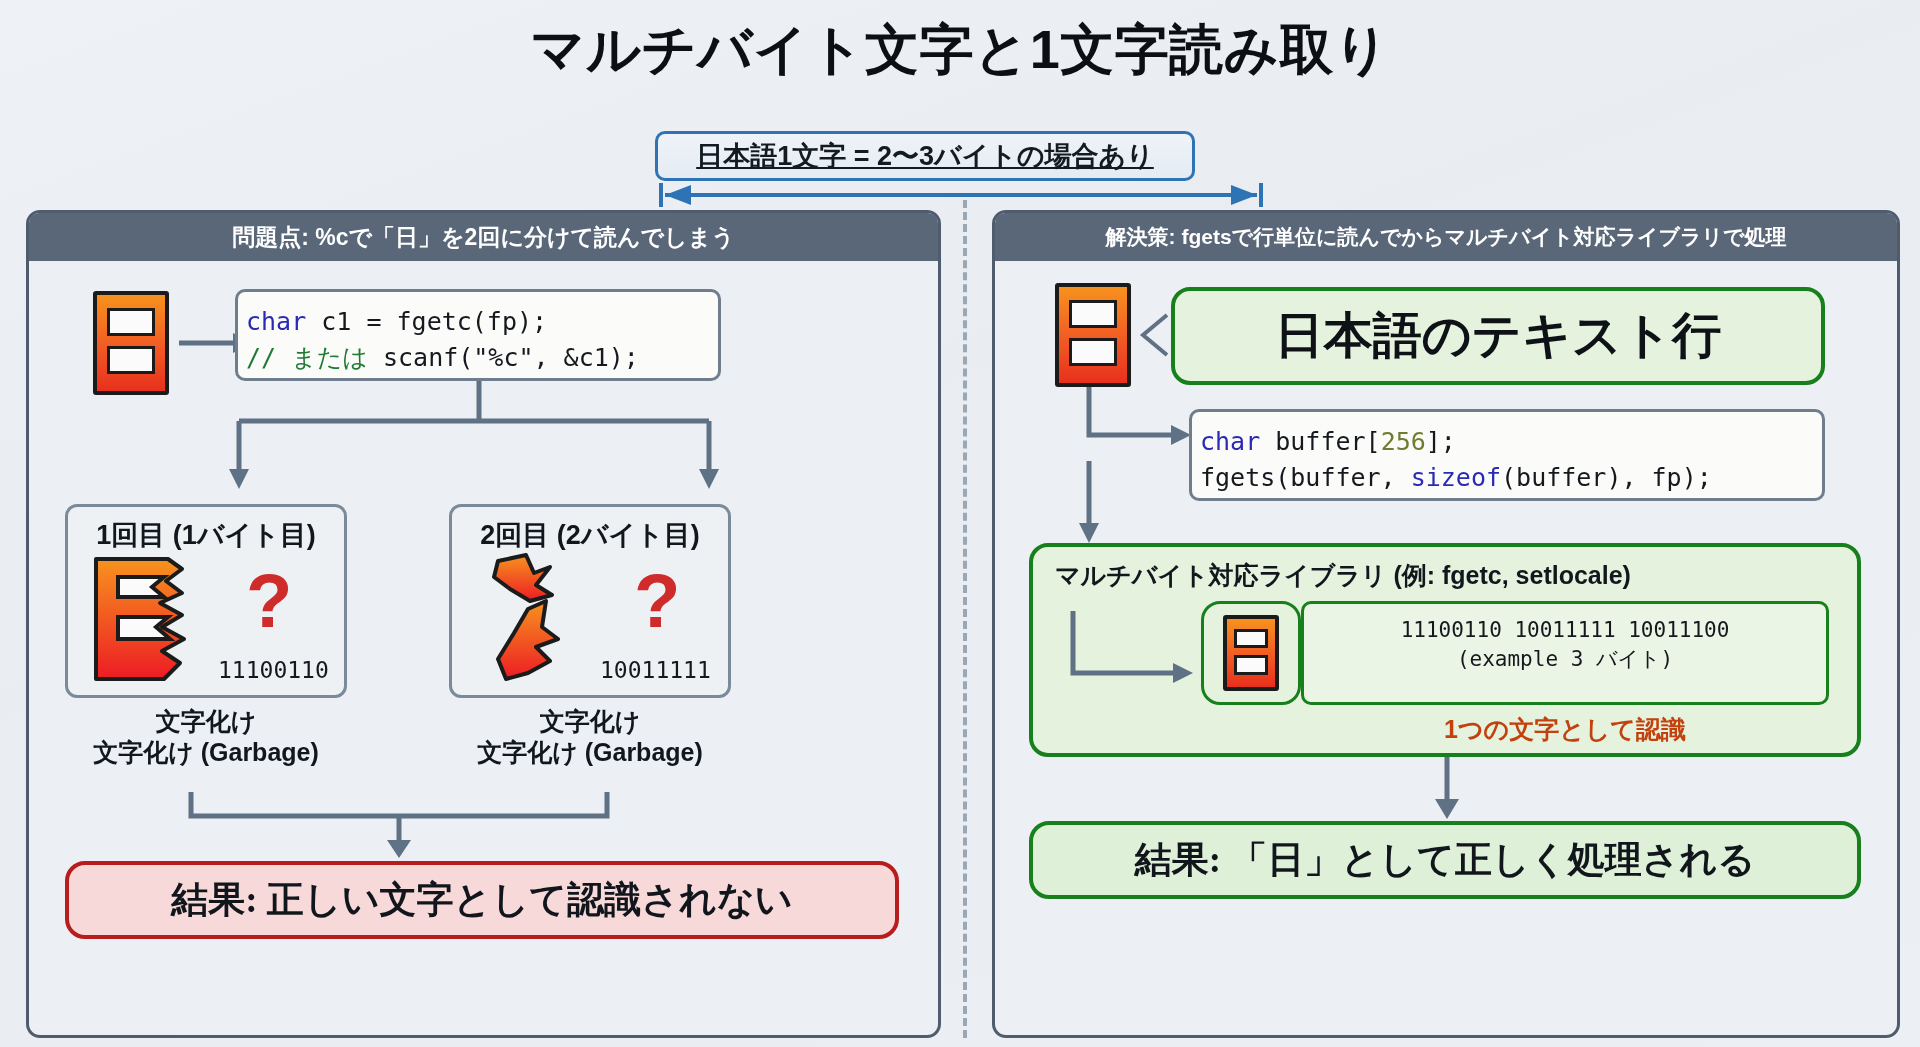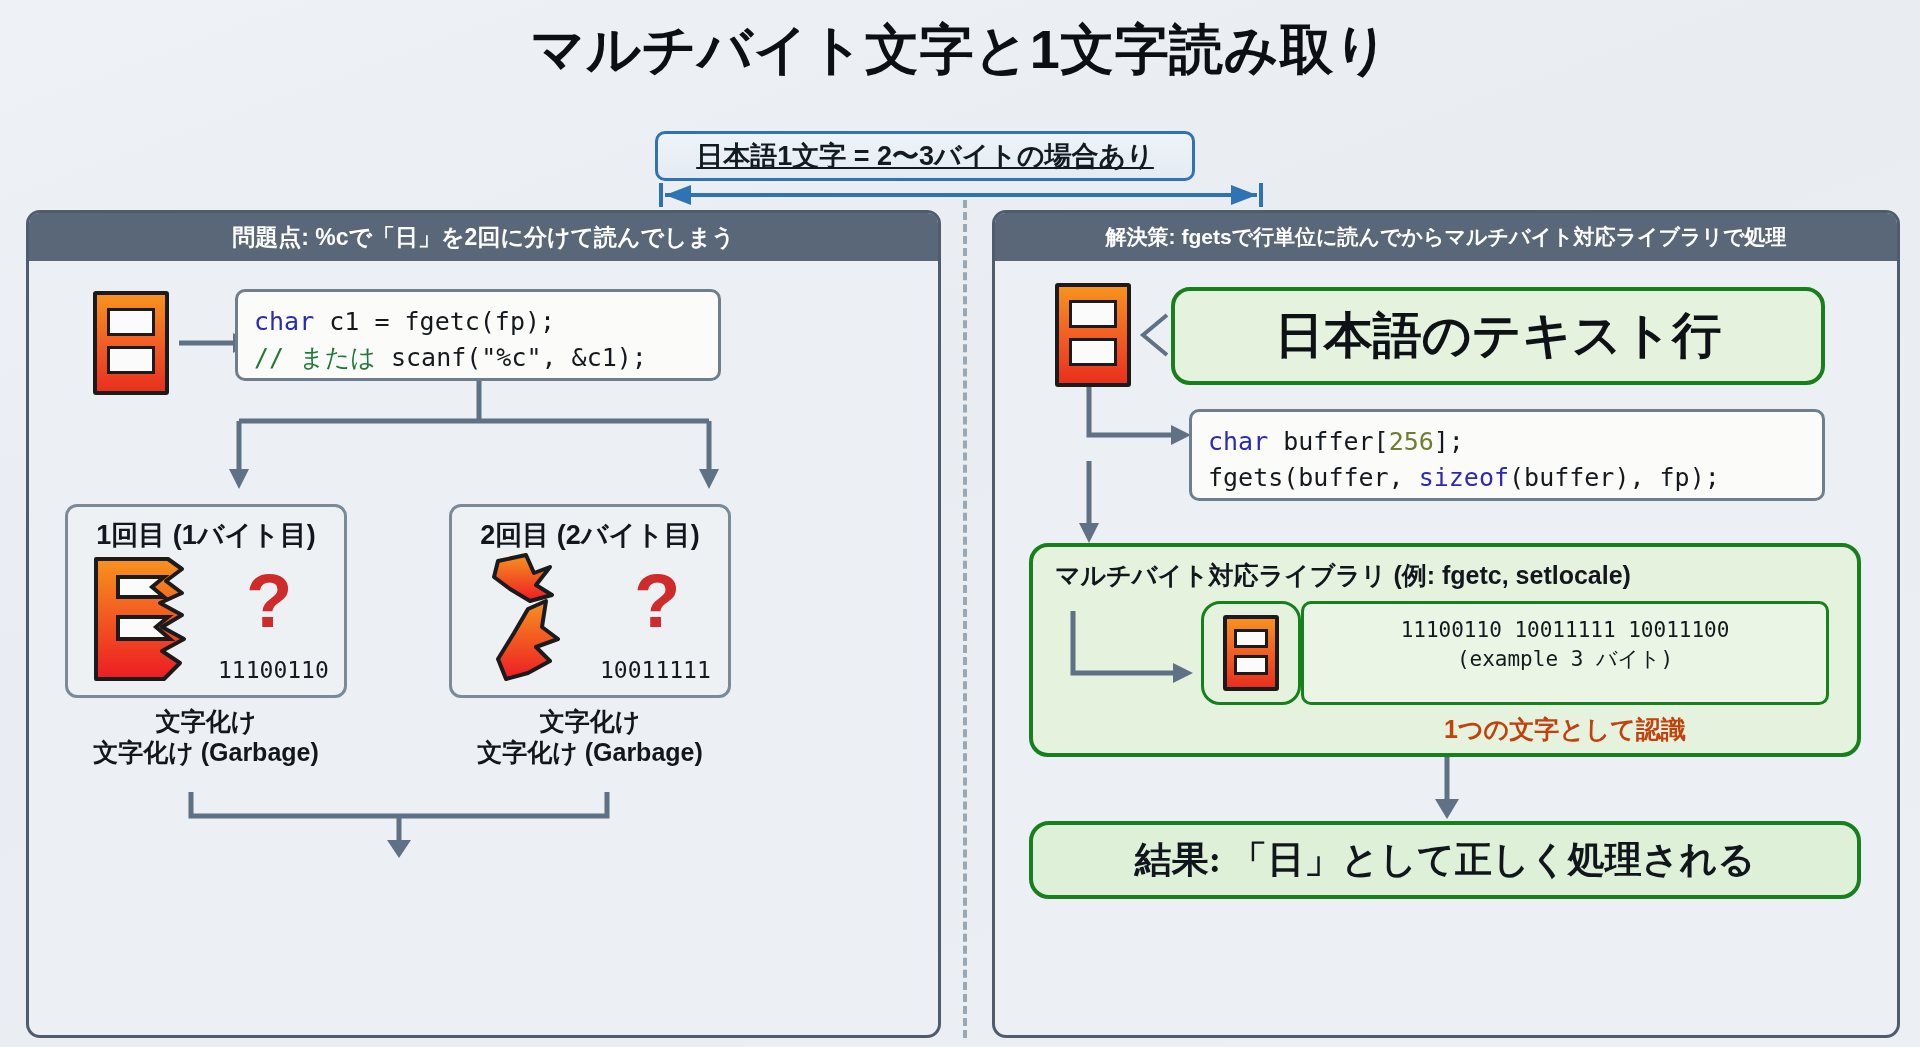--- a/index.html
+++ b/index.html
@@ -63,21 +63,21 @@
     background:#fbfbfb;border:3px solid #1b1b1b;box-sizing:border-box;
   }
   .kanji::before{top:14%;height:29%;}
   .kanji::after{top:53%;height:29%;}
 
   
   .code{
     background:#fbfbfa;border:3px solid #6f7d8d;border-radius:10px;
     font-family:"DejaVu Sans Mono","Liberation Mono",monospace;
     font-size:25px;line-height:1.42;color:#15191e;
-    padding:12px 16px;box-sizing:border-box;white-space:pre;
+    padding:12px 8px;box-sizing:border-box;white-space:pre;
   }
   .kw{color:#2a2ab4;}
   .cmt{color:#1f7a35;}
   .num{color:#6f7d30;}
 
   
   .subbox{
     position:absolute;background:#eef1f4;
     border:3px solid #7b8a99;border-radius:12px;box-sizing:border-box;
   }
@@ -211,20 +211,21 @@
       <div>文字化け</div>
       <div>文字化け (Garbage)</div>
     </div>
 
     <svg style="position:absolute;left:150px;top:527px;width:440px;height:72px;" viewBox="0 0 440 72">
       <path d="M 12 4 L 12 28 L 428 28 L 428 4" stroke="#5f7184" stroke-width="5" fill="none"></path>
       <path d="M 220 28 L 220 52" stroke="#5f7184" stroke-width="5" fill="none"></path>
       <polygon points="208,52 232,52 220,70" fill="#5f7184"></polygon>
     </svg>
 
+    <div class="result result-bad" style="left:36px;top:600px;width:834px;height:78px;">結果: 正しい文字として認識されない</div>
   </div>
 </div>
 
 <div class="panel panel-right">
   <div class="panel-head">解決策: fgetsで行単位に読んでからマルチバイト対応ライブラリで処理</div>
   <div class="panel-body">
 
     <div class="kanji" style="position:absolute;left:60px;top:22px;width:76px;height:104px;"></div>
 
     <svg style="position:absolute;left:140px;top:52px;width:34px;height:44px;" viewBox="0 0 34 44">

